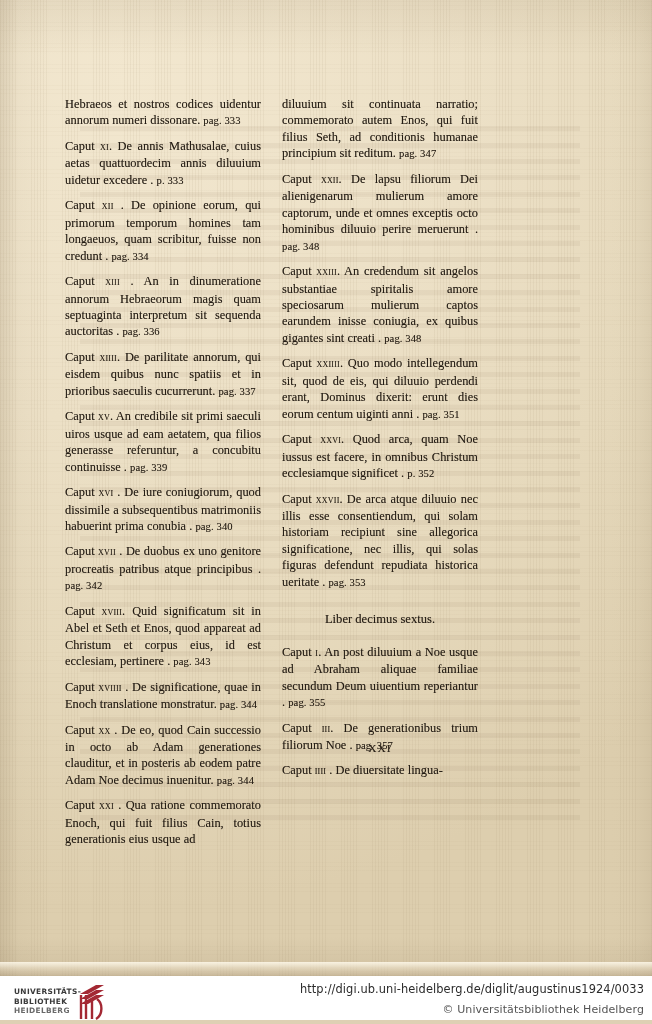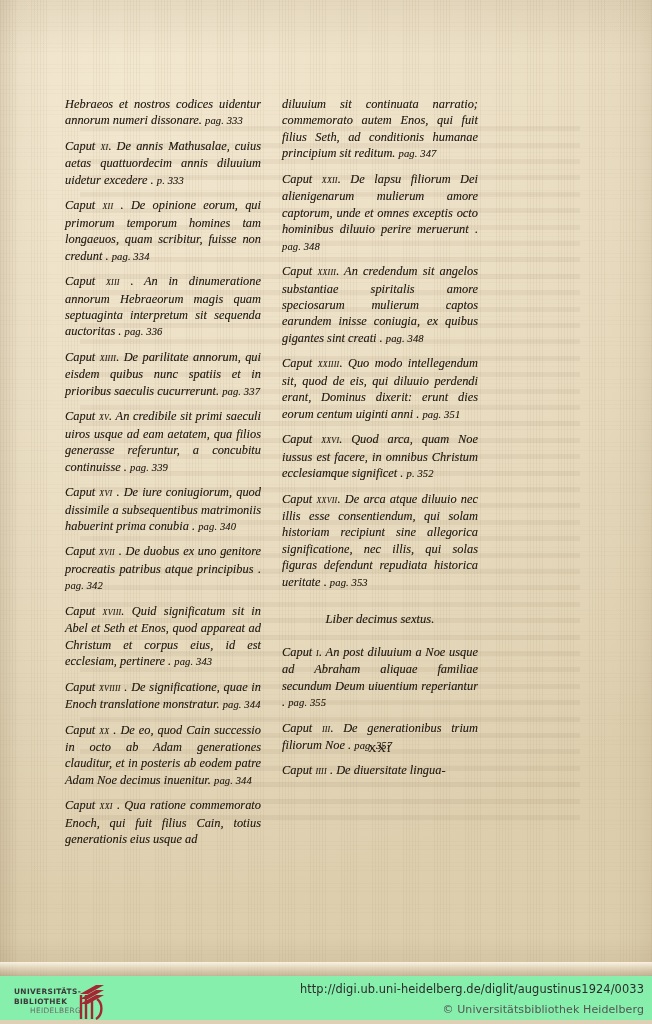--- a/index.html
+++ b/index.html
@@ -92,21 +92,20 @@
   }
   .col {
     position: absolute;
     top: 96px;
     width: 196px;
     font-size: 12.4px;
     line-height: 16.45px;
     text-align: justify;
     color: #231c14;
     text-rendering: optimizeLegibility;
-    font-style: italic;
   }
   .col.left  { left: 65px;  }
   .col.right { left: 282px; }
 
   .entry { margin: 0; }
   .entry + .entry { margin-top: 8px; }
 
   
   .rn {
     font-variant: small-caps;
@@ -137,41 +136,41 @@
   
   #text-body, #folio { text-shadow: 0 0 0.55px rgba(40,28,16,0.40); }
 
   
   #footer {
     position: absolute;
     left: 0;
     top: 976px;
     width: 652px;
     height: 44px;
-    background: #86efac;
+    background: #ffffff;
     font-family: "DejaVu Sans", sans-serif;
   }
   #logo {
     position: absolute;
     left: 8px;
     top: 5px;
     width: 150px;
     height: 40px;
   }
   #logo-words {
     position: absolute;
     left: 6px;
     top: 6px;
     color: #3b3b3b;
     font-size: 7.4px;
     font-weight: bold;
     line-height: 9.6px;
     letter-spacing: 0.35px;
   }
-  #logo-words .faint { color: #6a6a6a; font-weight: normal; text-align: right; }
+  #logo-words .faint { color: #6a6a6a; font-weight: bold; }
   #logo-mark {
     position: absolute;
     left: 62px;
     top: 1px;
     width: 42px;
     height: 40px;
   }
   #url {
     position: absolute;
     right: 8px;

